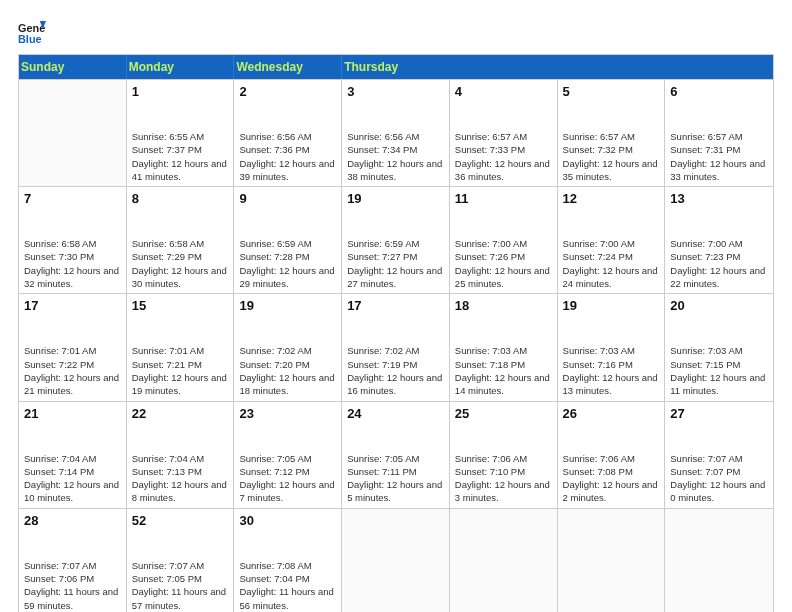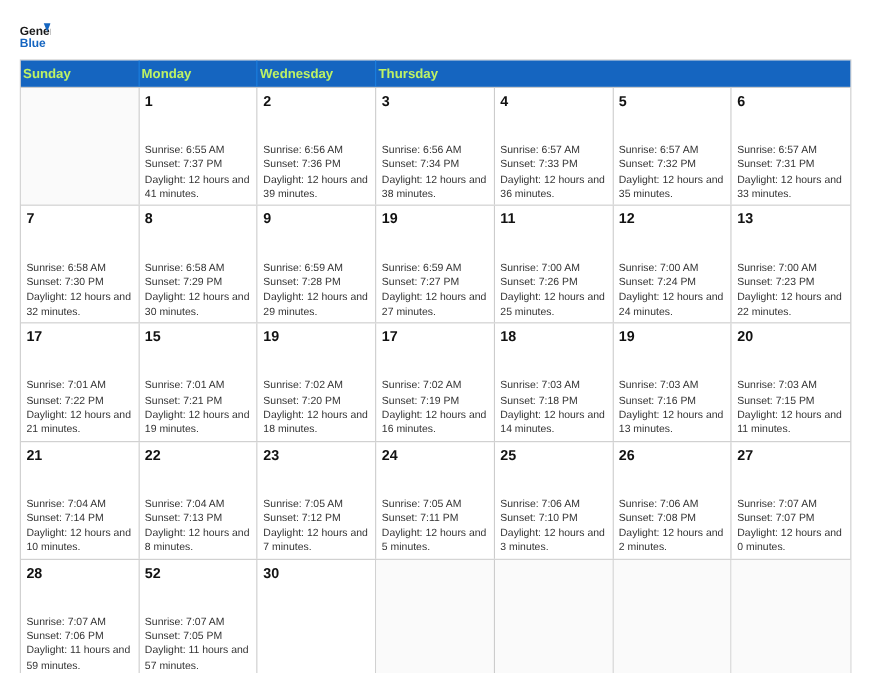--- a/index.html
+++ b/index.html
@@ -243,20 +243,21 @@
           <div class="cal-cell">
             <div class="day-number">28</div>
             <div class="day-info">Sunrise: 7:07 AM<br>Sunset: 7:06 PM<br>Daylight: 11 hours and 59 minutes.</div>
           </div>
           <div class="cal-cell">
             <div class="day-number">52</div>
             <div class="day-info">Sunrise: 7:07 AM<br>Sunset: 7:05 PM<br>Daylight: 11 hours and 57 minutes.</div>
           </div>
           <div class="cal-cell">
             <div class="day-number">30</div>
+            <div class="day-info">Sunrise: 7:08 AM<br>Sunset: 7:04 PM<br>Daylight: 11 hours and 56 minutes.</div>
           </div>
           <div class="cal-cell empty"></div>
           <div class="cal-cell empty"></div>
           <div class="cal-cell empty"></div>
           <div class="cal-cell empty"></div>
         </div>
       </div>
   </div>
 </div>
 

